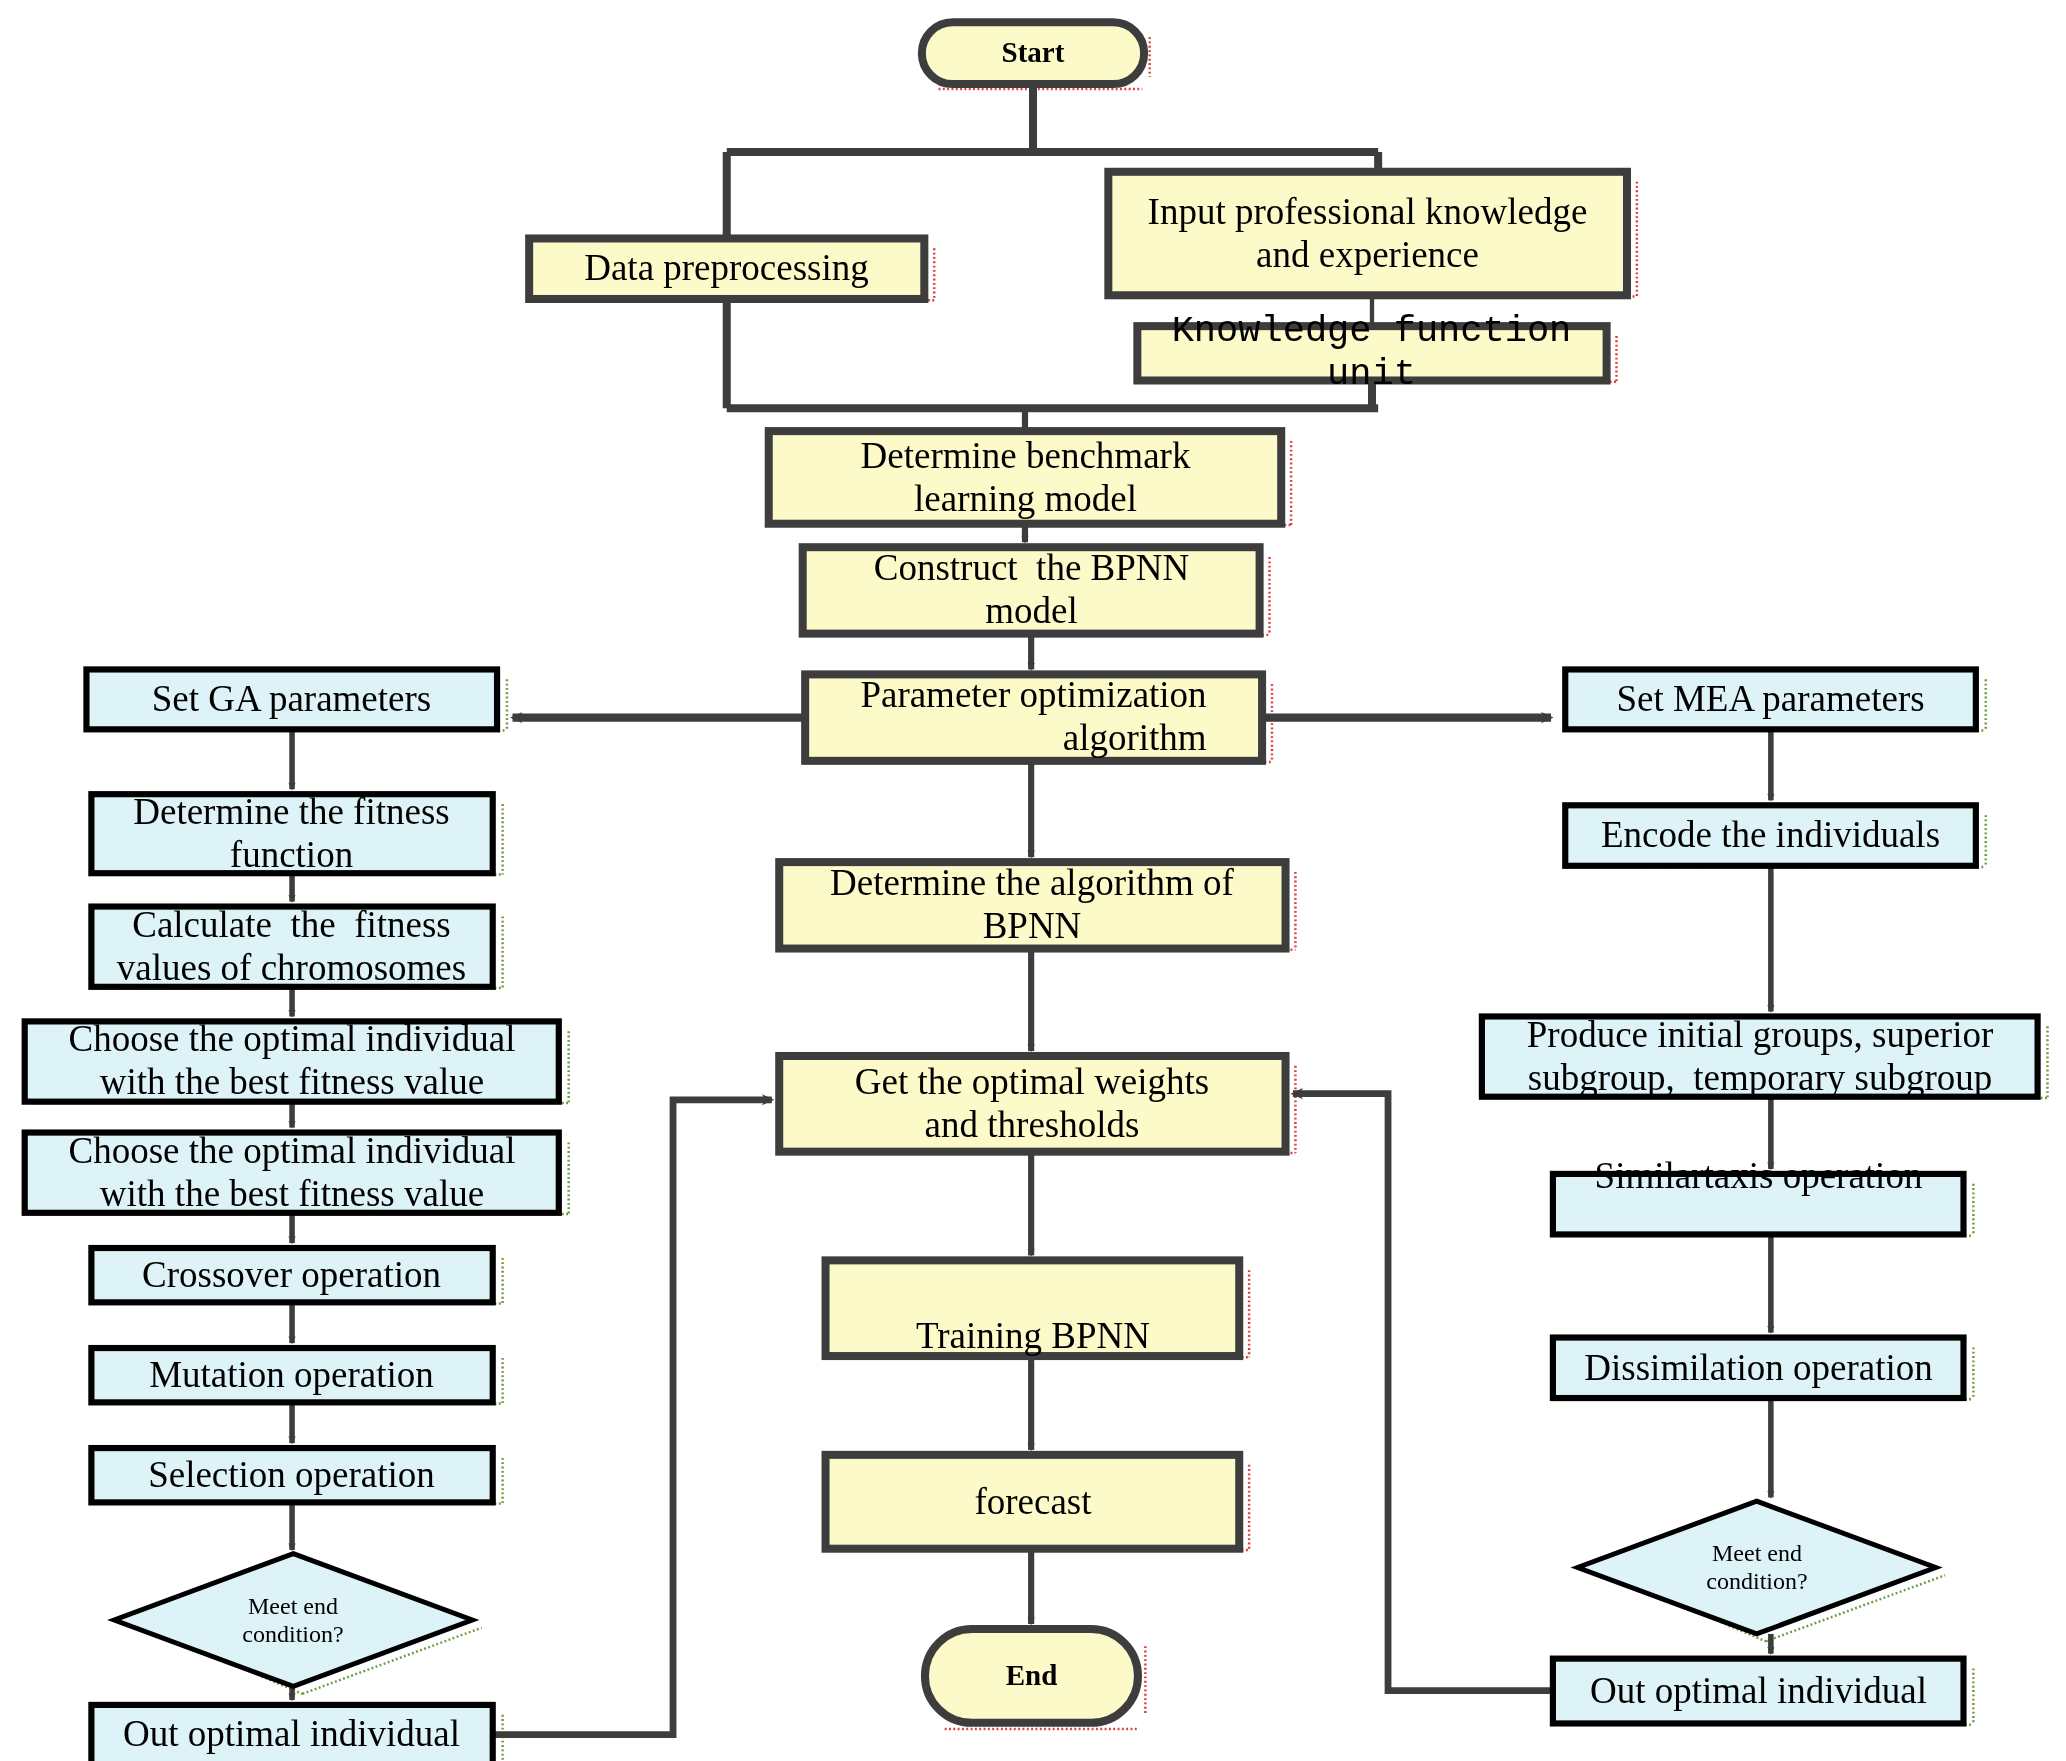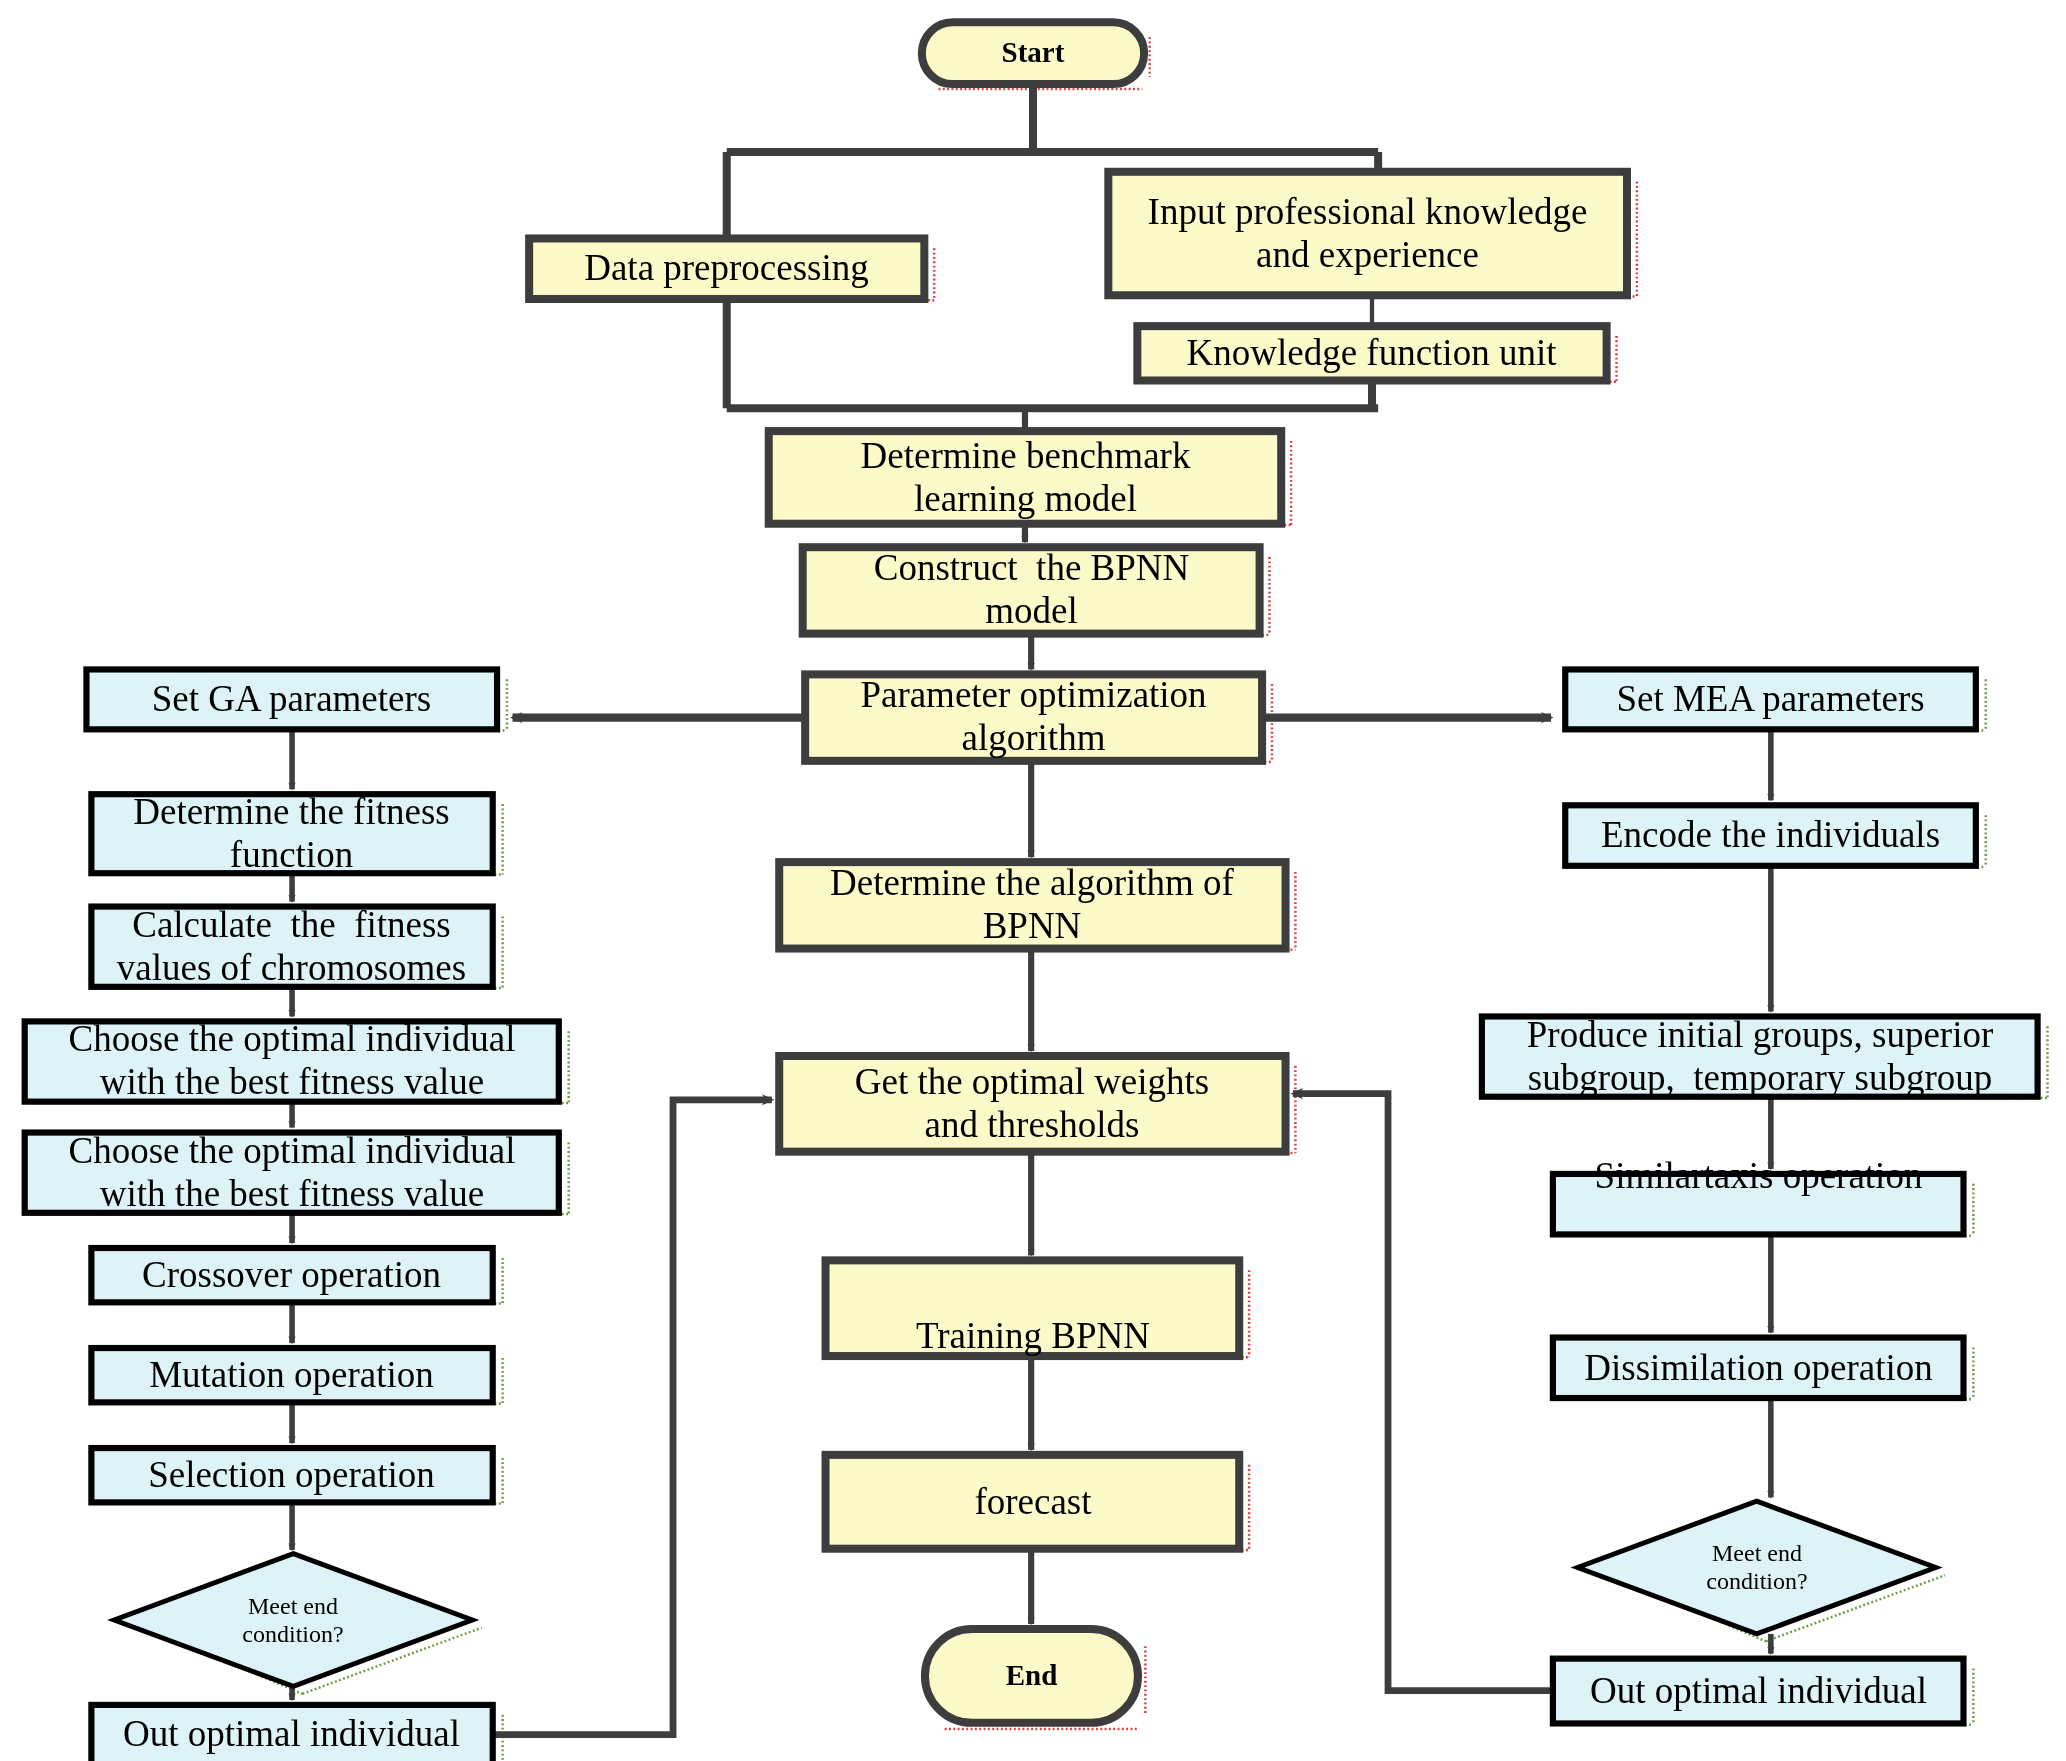--- a/index.html
+++ b/index.html
@@ -149,26 +149,26 @@
         <polygon points="2845,2415 3135,2522.5 2845,2630 2555,2522.5" stroke-width="8" fill="#ddf3f7" stroke="#000000"></polygon>
         <rect x="2515" y="2670" width="665" height="105" stroke-width="10" fill="#ddf3f7" stroke="#000000"></rect>
       </g>
   </svg>
 
   <div id="labels">
       <div class="node-label lbl-term" style="left: 922px; top: 12.3px; width: 222px; height: 62px;">Start</div>
       <div class="node-label lbl-proc" style="left: 529px; top: 228px; width: 395px; height: 61px;">Data preprocessing</div>
       <div class="node-label lbl-proc" style="left: 1108px; top: 162px; width: 519px; height: 123px;">Input professional knowledge
 and experience</div>
-      <div class="node-label lbl-proc" style="left: 1137px; top: 316px; width: 469px; height: 54px;">Knowledge function unit</div>
+      <div class="node-label lbl-proc" style="left: 1137px; top: 316px; width: 469px; height: 54px; font-family: Liberation Mono, monospace;">Knowledge function unit</div>
       <div class="node-label lbl-proc" style="left: 769px; top: 421px; width: 513px; height: 93px;">Determine benchmark
 learning model</div>
       <div class="node-label lbl-proc" style="left: 803px; top: 537px; width: 457px; height: 86px;">Construct  the BPNN
 model</div>
-      <div class="node-label lbl-proc" style="left: 805px; top: 664px; width: 457px; height: 86px;">Parameter optimization
+      <div class="node-label lbl-proc" style="left: 805px; top: 664px; width: 457px; height: 86px; text-align: right;">Parameter optimization
 algorithm</div>
       <div class="node-label lbl-proc" style="left: 779px; top: 852px; width: 506px; height: 86px;">Determine the algorithm of
 BPNN</div>
       <div class="node-label lbl-proc" style="left: 779px; top: 1046px; width: 506px; height: 96px;">Get the optimal weights
 and thresholds</div>
       <div class="node-label lbl-proc" style="left: 826px; top: 1278px; width: 414px; height: 96px;">Training BPNN</div>
       <div class="node-label lbl-proc" style="left: 826px; top: 1445px; width: 414px; height: 94px;">forecast</div>
       <div class="node-label lbl-term" style="left: 925px; top: 1619px; width: 213px; height: 94px;">End</div>
       <div class="node-label lbl-proc" style="left: 86px; top: 659px; width: 411px; height: 60px;">Set GA parameters</div>
       <div class="node-label lbl-proc" style="left: 91px; top: 784px; width: 401px; height: 79px;">Determine the fitness

